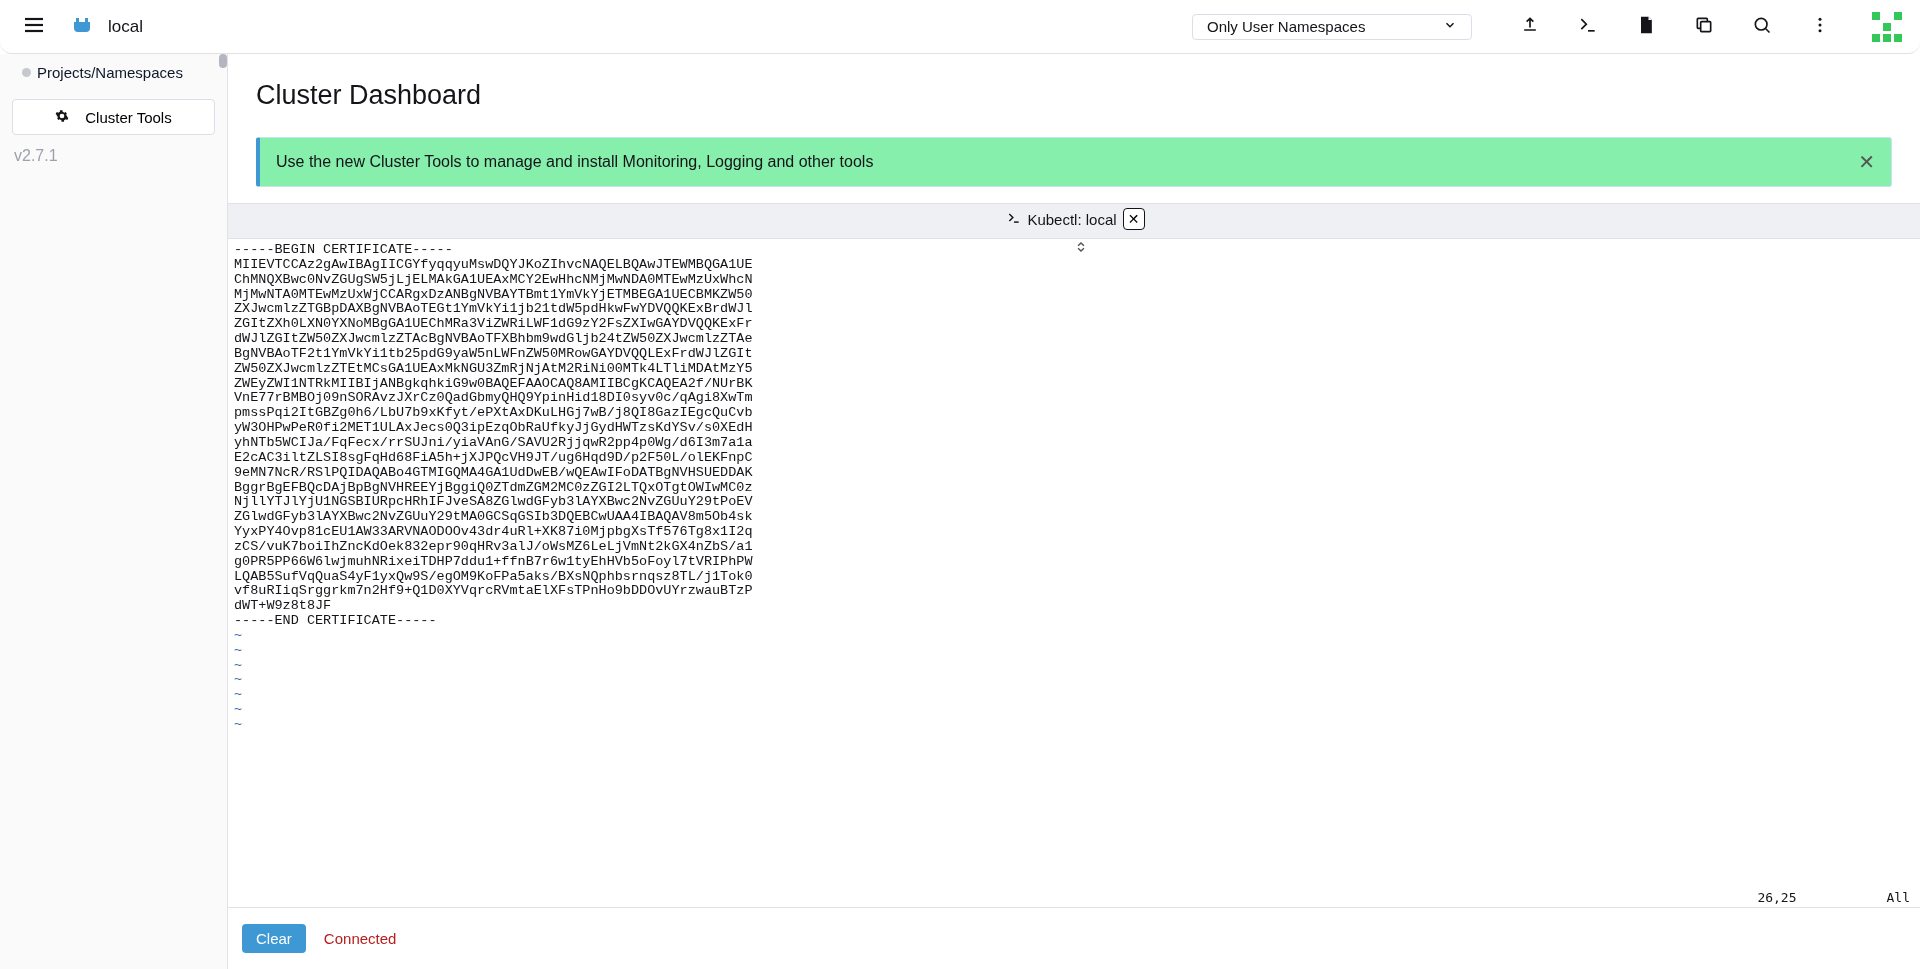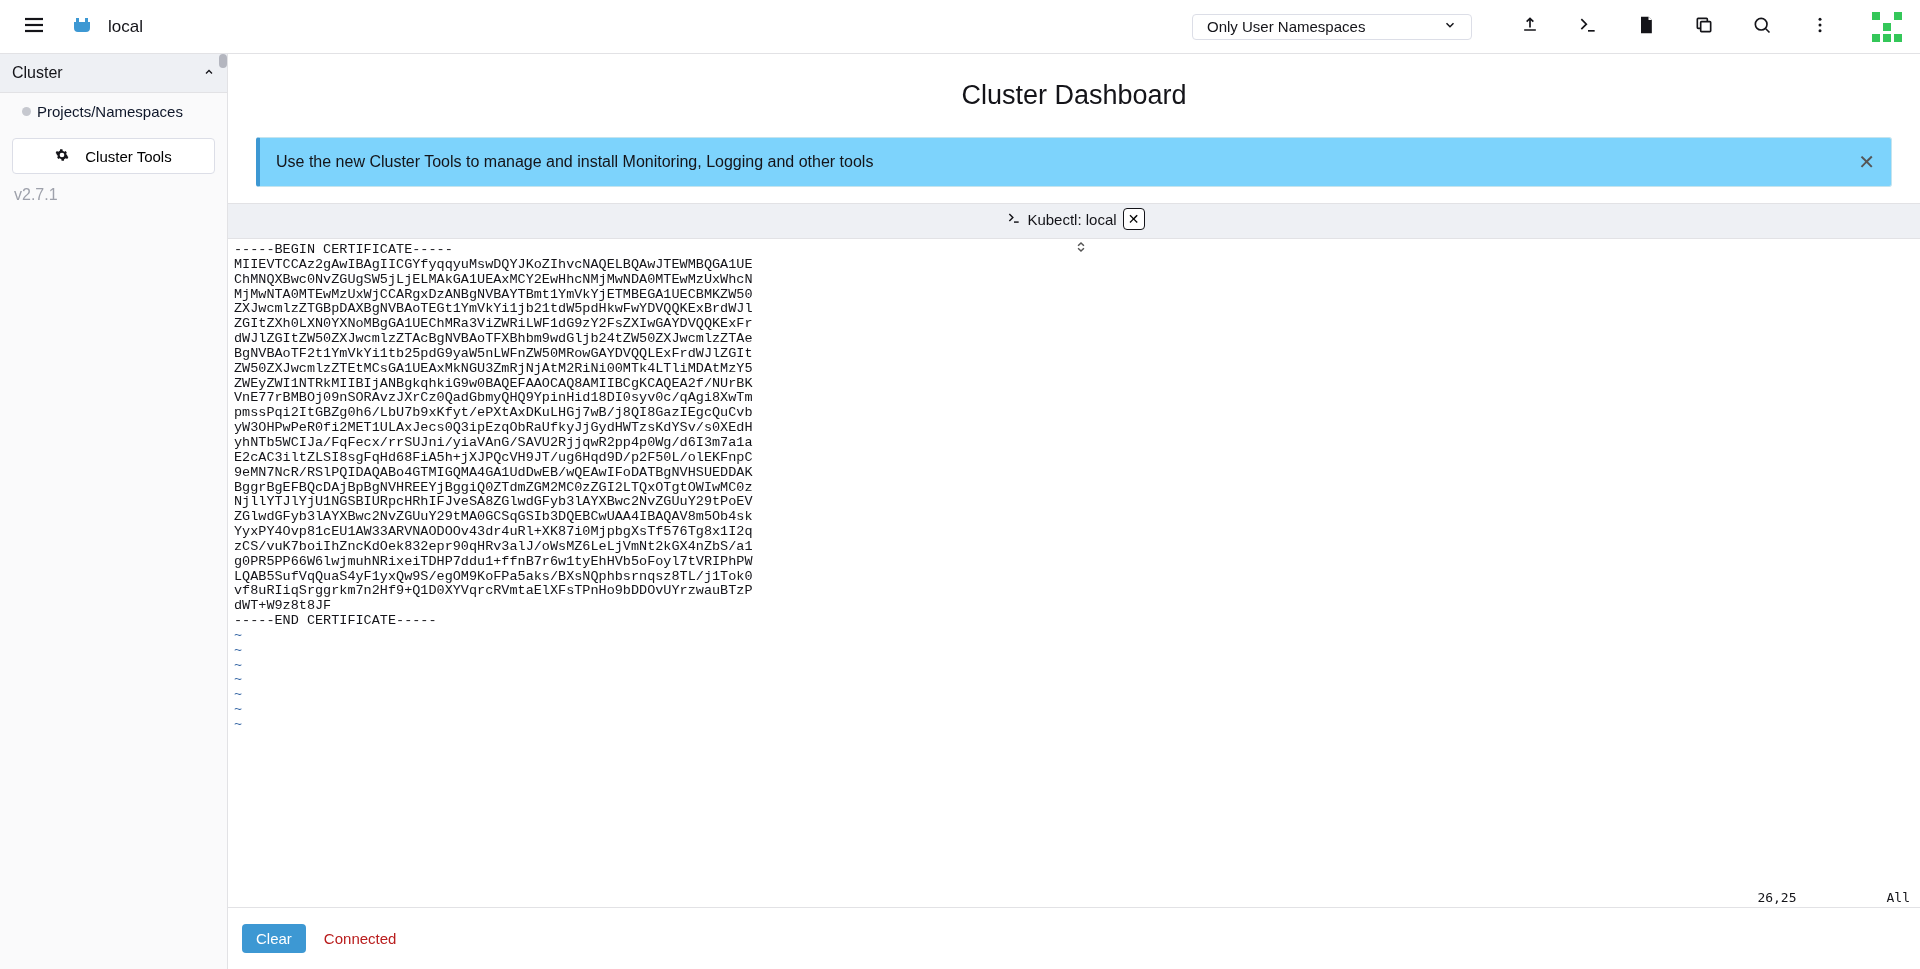--- a/index.html
+++ b/index.html
@@ -1,20 +1,20 @@
 <!DOCTYPE html>
 <html><head>
 <meta charset="utf-8">
 <style>
   * { box-sizing: border-box; margin: 0; padding: 0; }
   html, body { height: 100%; font-family: -apple-system, BlinkMacSystemFont, "Segoe UI", Helvetica, Arial, sans-serif; font-size: 14px; color: #141419; background:#fff; }
   body { display:flex; flex-direction:column; }
 
   
-  .topbar { display:flex; align-items:center; height:54px; padding:0 18px; border-bottom:1px solid #e2e2e5; gap:20px; }
+  .topbar { display:flex; align-items:center; height:54px; padding:0 18px; border-bottom:1px solid #e2e2e5; gap:20px;border-radius:12px; }
   .icon-btn { background:none; border:none; cursor:pointer; padding:4px; display:flex; align-items:center; justify-content:center; }
   .hamburger svg { width:24px; height:24px; }
   .brand-logo { color:#3d98d3; display:flex; align-items:center; }
   .brand-logo svg { width:24px; height:24px; }
   .cluster-name { font-size:17px; margin-left:-6px; }
   .spacer { flex:1; }
   .ns-select { position:relative; }
   .ns-select button { display:flex; align-items:center; justify-content:space-between; width:280px; height:26px; border:1px solid #dcdee7; border-radius:4px; background:#fff; padding:0 14px; font-size:15px; cursor:pointer; color:#141419; }
   .ns-select .chev { margin-left:auto; font-size:16px; }
   .topbar-icons { display:flex; align-items:center; gap:30px; margin-left:24px; }
@@ -31,22 +31,22 @@
   .side-section-hdr .chev { font-size:14px; color:#555;}
   .side-item { display:flex; align-items:center; gap:6px; padding:10px 12px 8px 22px; font-size:15px; color:#0f172a; cursor:pointer; }
   .side-item .dot { width:9px; height:9px; border-radius:50%; background:#c6c8cf; }
   .cluster-tools-btn { margin:10px 12px 0; }
   .cluster-tools-btn button { width:100%; height:36px; border:1px solid #dcdee7; background:#fff; border-radius:4px; display:flex; align-items:center; justify-content:center; gap:16px; font-size:15px; cursor:pointer; }
   .gear { font-size:14px; }
   .version { padding:12px 14px; font-size:16px; color:#9ea1ab; }
 
   .main { flex:1; display:flex; flex-direction:column; min-width:0; }
   .main-inner { padding:26px 28px 0; }
-  .page-title { font-size:27px; font-weight:400;text-align:center; }
-  .banner { margin-top:26px; display:flex; align-items:center; background:#7dd3fc; border:1px solid #c5e4ee; border-left:4px solid #3d98d3; border-radius:3px; padding:12px 16px; font-size:16px; color:#141419; }
+  .page-title { font-size:27px; font-weight:400; }
+  .banner { margin-top:26px; display:flex; align-items:center; background:#86efac; border:1px solid #c5e4ee; border-left:4px solid #3d98d3; border-radius:3px; padding:12px 16px; font-size:16px; color:#141419; }
   .banner .close { margin-left:auto; background:none; border:none; cursor:pointer; font-size:20px; color:#555; }
 
   
   .shell-tabbar { margin-top:16px; background:#eef0f4; border-top:1px solid #e2e2e5; border-bottom:1px solid #e2e2e5; display:flex; align-items:center; height:36px; padding:0 4px; gap:2px;flex-direction:column; }
   .shell-tab { display:flex; align-items:center; gap:6px; padding:4px 6px 4px 10px; font-size:15px; }
   .shell-tab .prompt-ic { font-weight:bold; }
   .tab-close { width:22px; height:22px; border:1.5px solid #141419; border-radius:4px; display:flex; align-items:center; justify-content:center; background:#fff; cursor:pointer; font-size:14px; line-height:1; }
   .tab-expand { width:26px; height:26px; display:flex; align-items:center; justify-content:center; margin-left:14px; cursor:pointer; font-size:16px; color:#555; }
 
   .terminal-wrap { flex:1; display:flex; flex-direction:column; min-height:0;}
@@ -154,28 +154,20 @@
       <span></span>
       <span></span>
   </div>
 </div>
 
 <div class="body-row">
 
   <div class="sidebar">
     <div class="side-scroll-hint"></div>
 
-    <div class="side-section-hdr">
-      <span>Cluster</span>
-      <span class="chev">
-        <svg width="12" height="12" viewBox="0 0 24 24" fill="none" stroke="#141419" stroke-width="2.5">
-            <polyline points="6 15 12 9 18 15"></polyline>
-          </svg>
-      </span>
-    </div>
 
     <div class="side-item">
       <span class="dot"></span>
       <span>Projects/Namespaces</span>
     </div>
 
     <div class="cluster-tools-btn">
       <button>
         <span class="gear">
           <svg width="14" height="14" viewBox="0 0 24 24" fill="#141419">

